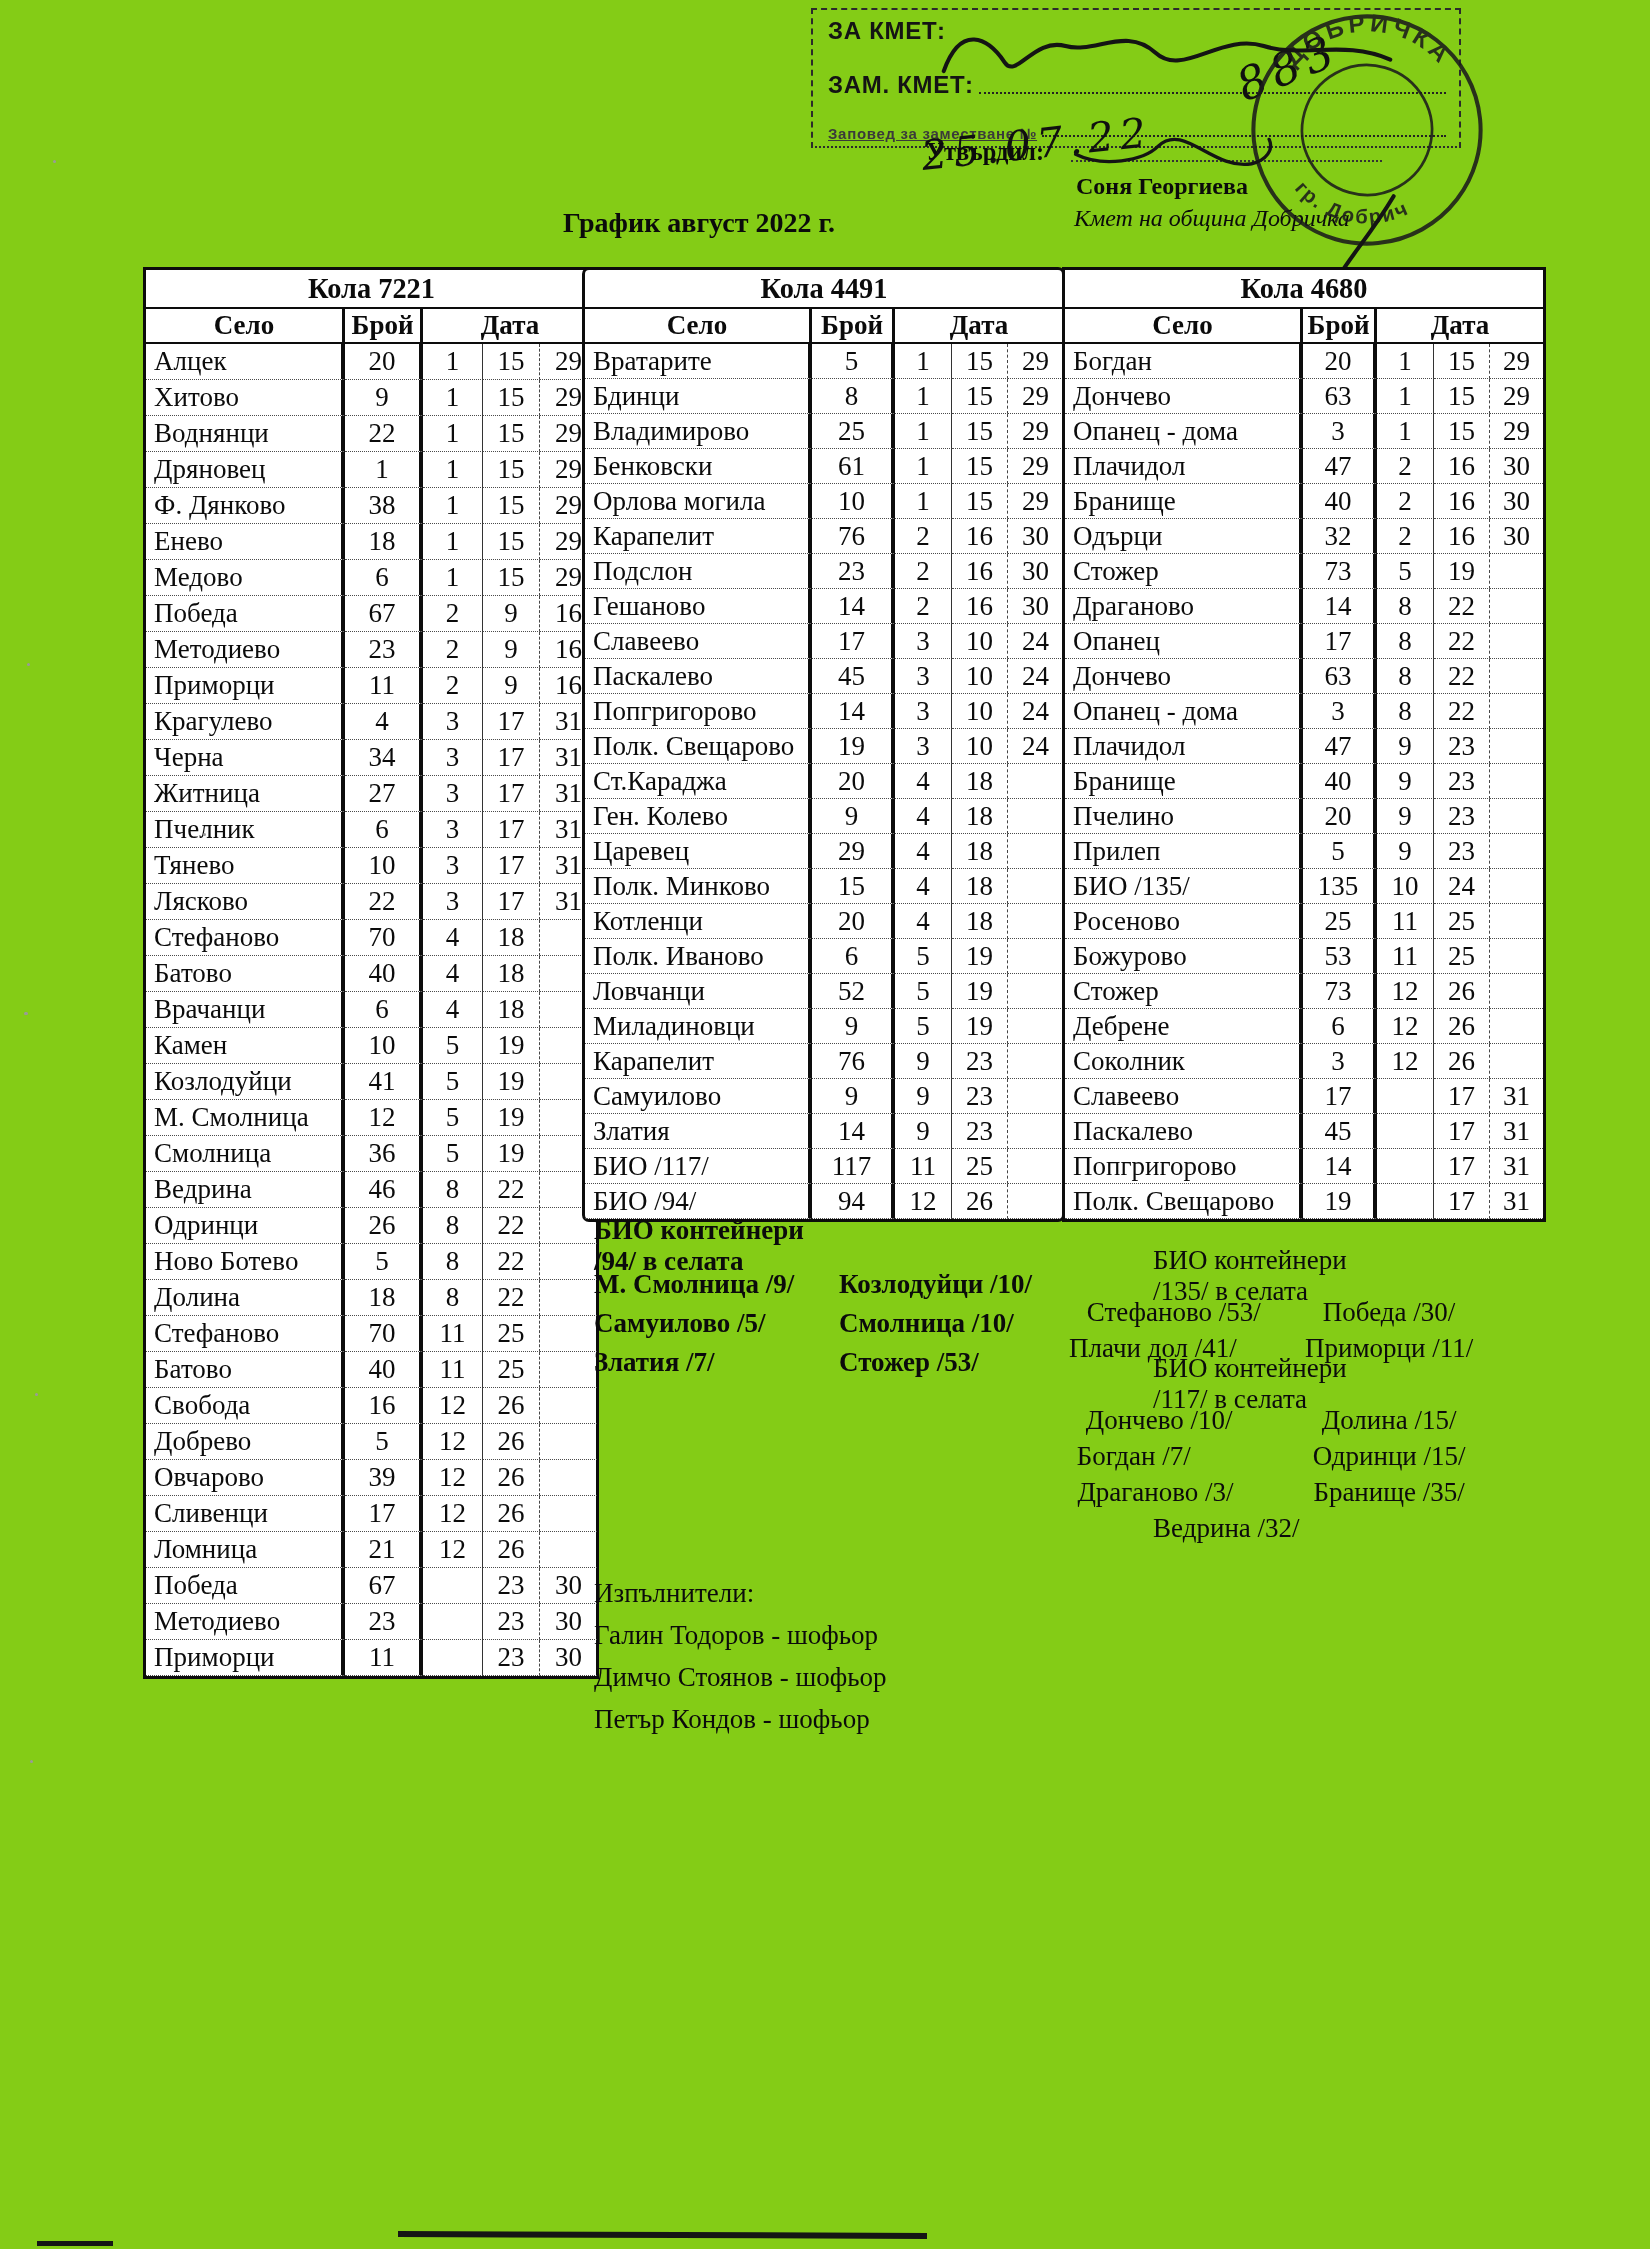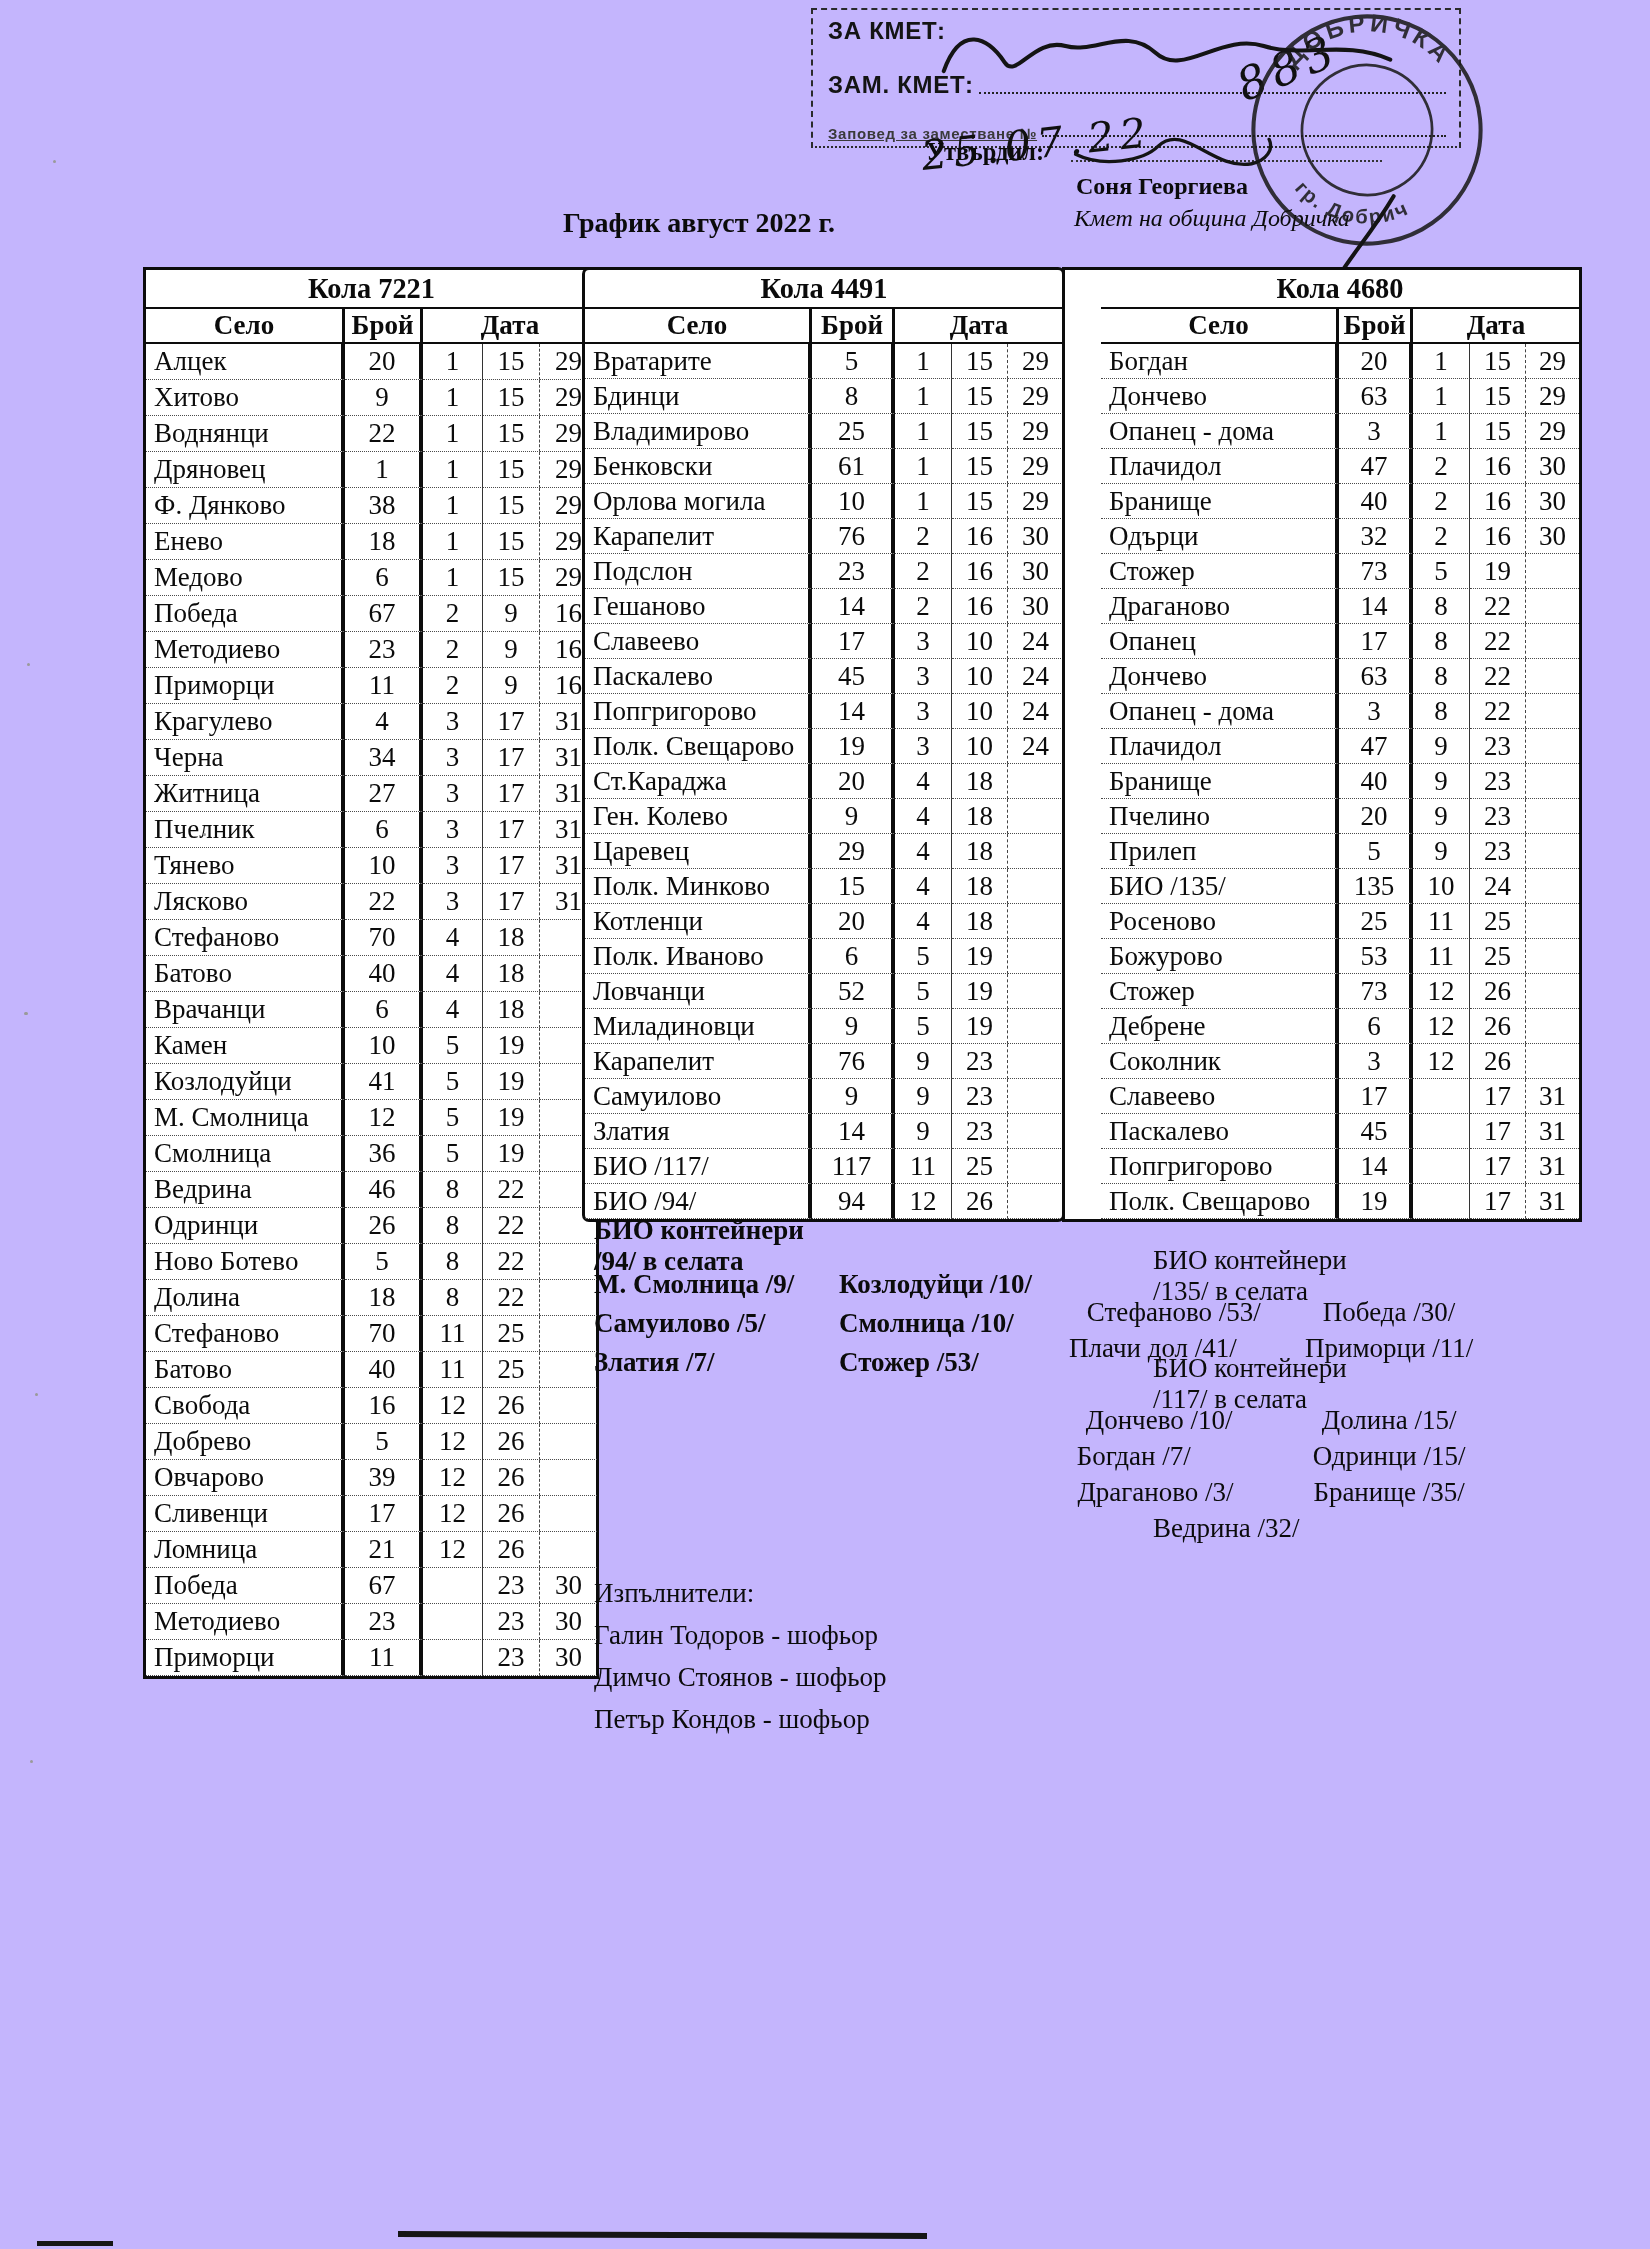--- a/index.html
+++ b/index.html
@@ -1,16 +1,16 @@
 <!DOCTYPE html>
 <html style="font-size:10.8px"><head>
 <meta charset="utf-8">
 <style>
   html,body{margin:0;padding:0;background:#888;}
-  #page{position:relative;width:1651px;height:2250px;background:#c4b5fd;overflow:hidden;
+  #page{position:relative;width:1651px;height:2250px;background:#84cc16;overflow:hidden;
         font-family:"Liberation Serif", serif;color:#0b0b0b;}
   
   .stamp-box{position:absolute;left:811px;top:8.1px;width:621px;height:125px;
              border:2px dashed #2b2b2b;border-bottom-style:dotted;padding:6.8px 9.5px 4.1px 15px;
              display:flex;flex-direction:column;justify-content:space-between;}
   .sb-row{display:flex;align-items:flex-end;font-family:"Liberation Sans",sans-serif;
           font-weight:bold;color:#141414;}
   .sb-big{font-size:24px;letter-spacing:0.7px;}
   .sb-small{font-size:15px;color:#3a3a3a;letter-spacing:0.7px;text-decoration:underline;}
   .dots{flex:1;border-bottom:2.7px dotted #222;margin:0 2.7px 4.7px 5.4px;height:0.7px;}
@@ -22,21 +22,21 @@
   .approver-name{position:absolute;left:1076px;top:173px;font-size:24px;font-weight:bold;}
   .approver-title{position:absolute;left:1074px;top:205px;font-size:24px;font-style:italic;}
   .doc-title{position:absolute;left:563px;top:207px;font-size:28px;font-weight:bold;}
   .round-stamp{position:absolute;left:1218px;top:-12.2px;opacity:.88;transform:rotate(16deg);}
   .pen-svg{position:absolute;left:778px;top:0;pointer-events:none;}
   
   .car-table{position:absolute;display:grid;border:3.4px solid #0c0c0c;background:#fff;
              grid-template-rows:39px 35px;}
   .t1{left:143px;top:267px;width:450px;grid-template-columns:199px 78px 60px 57px 57px;grid-auto-rows:36px;}
   .t2{left:582px;top:267px;width:477px;grid-template-columns:227px 83px 57px 56px 55px;grid-auto-rows:35px;border-radius:7px;}
-  .t3{left:1062px;top:267px;width:478px;grid-template-columns:238px 74px 57px 56px 53px;grid-auto-rows:35px;padding-left:36px;}
+  .t3{left:1062px;top:267px;width:478px;grid-template-columns:238px 74px 57px 56px 53px;grid-auto-rows:35px;}
   .h-car{grid-column:1/-1;display:flex;align-items:center;justify-content:center;
          font-size:28.4px;font-weight:bold;border-bottom:2.7px solid #0c0c0c;}
   .h-sub{display:flex;align-items:center;justify-content:center;font-size:27px;font-weight:bold;
          border-bottom:2.7px solid #0c0c0c;}
   .h-selo,.h-broy{border-right:3.4px solid #0c0c0c;}
   .h-data{grid-column:span 3;}
   .c{display:flex;align-items:center;font-size:27px;border-bottom:1.4px dotted #4a4a4a;
      white-space:nowrap;overflow:hidden;}
   .selo{padding-left:8.1px;border-right:4.1px solid #0c0c0c;}
   .broy{justify-content:center;border-right:4.1px solid #0c0c0c;}

